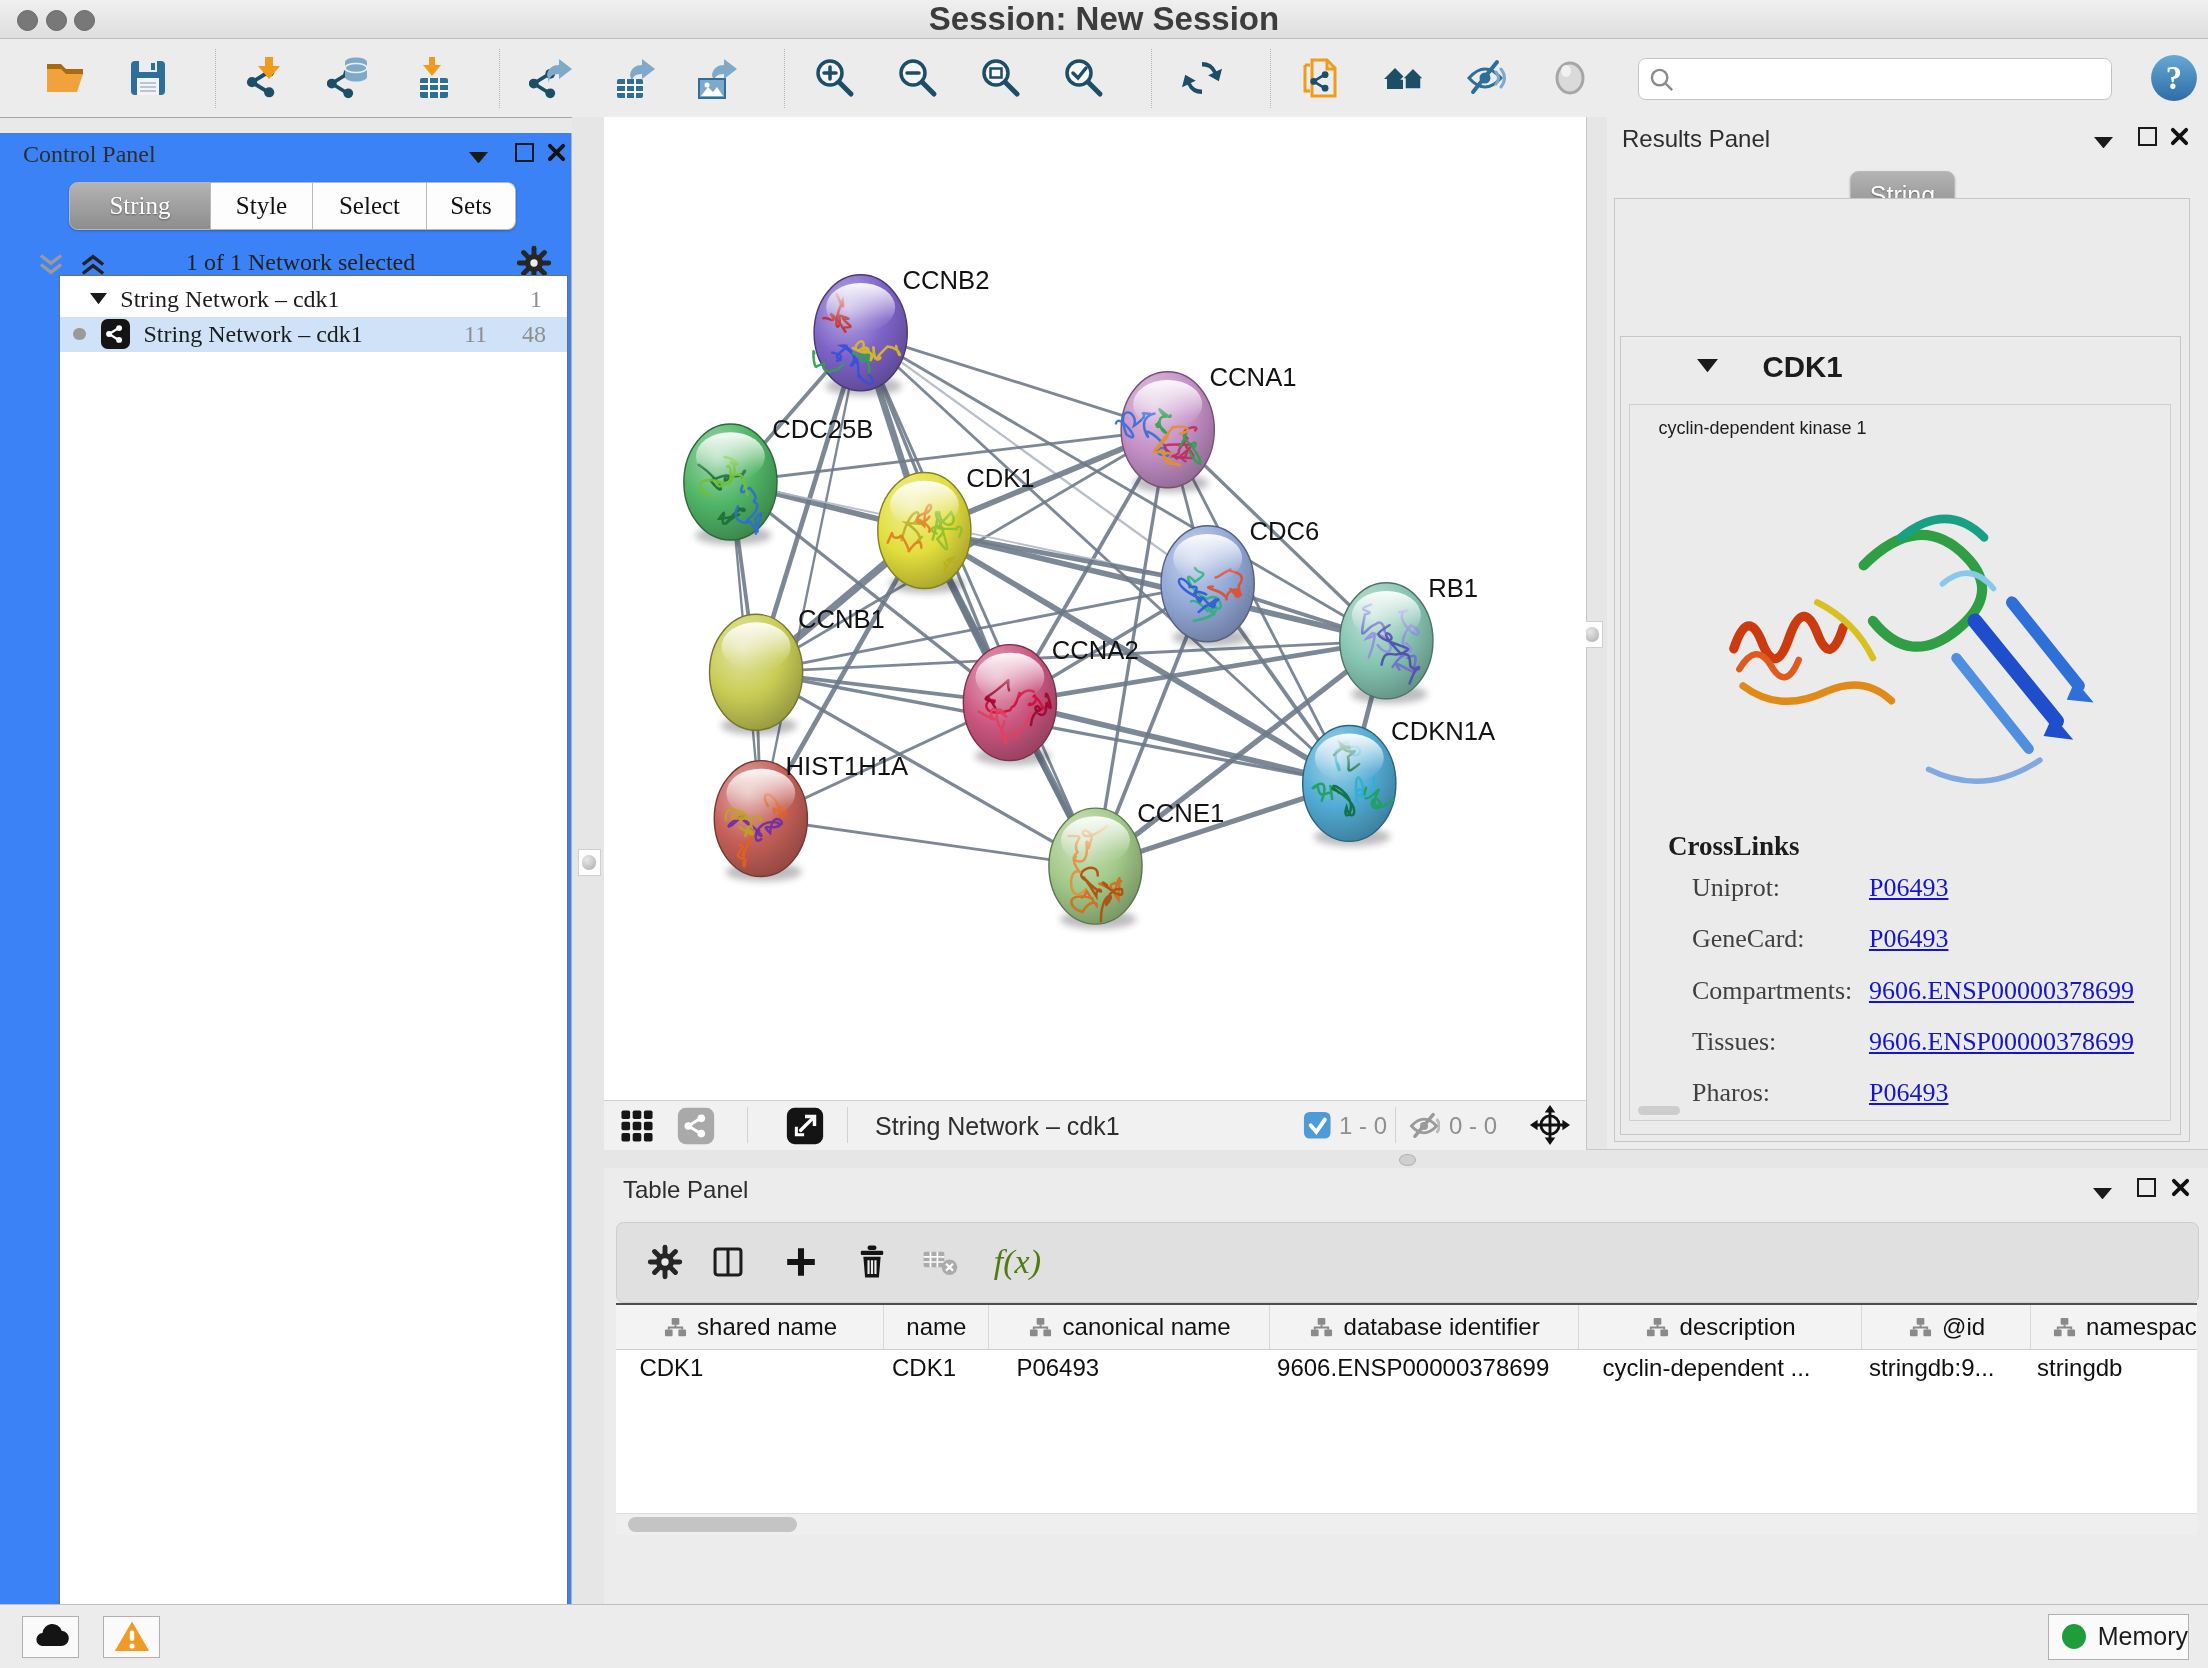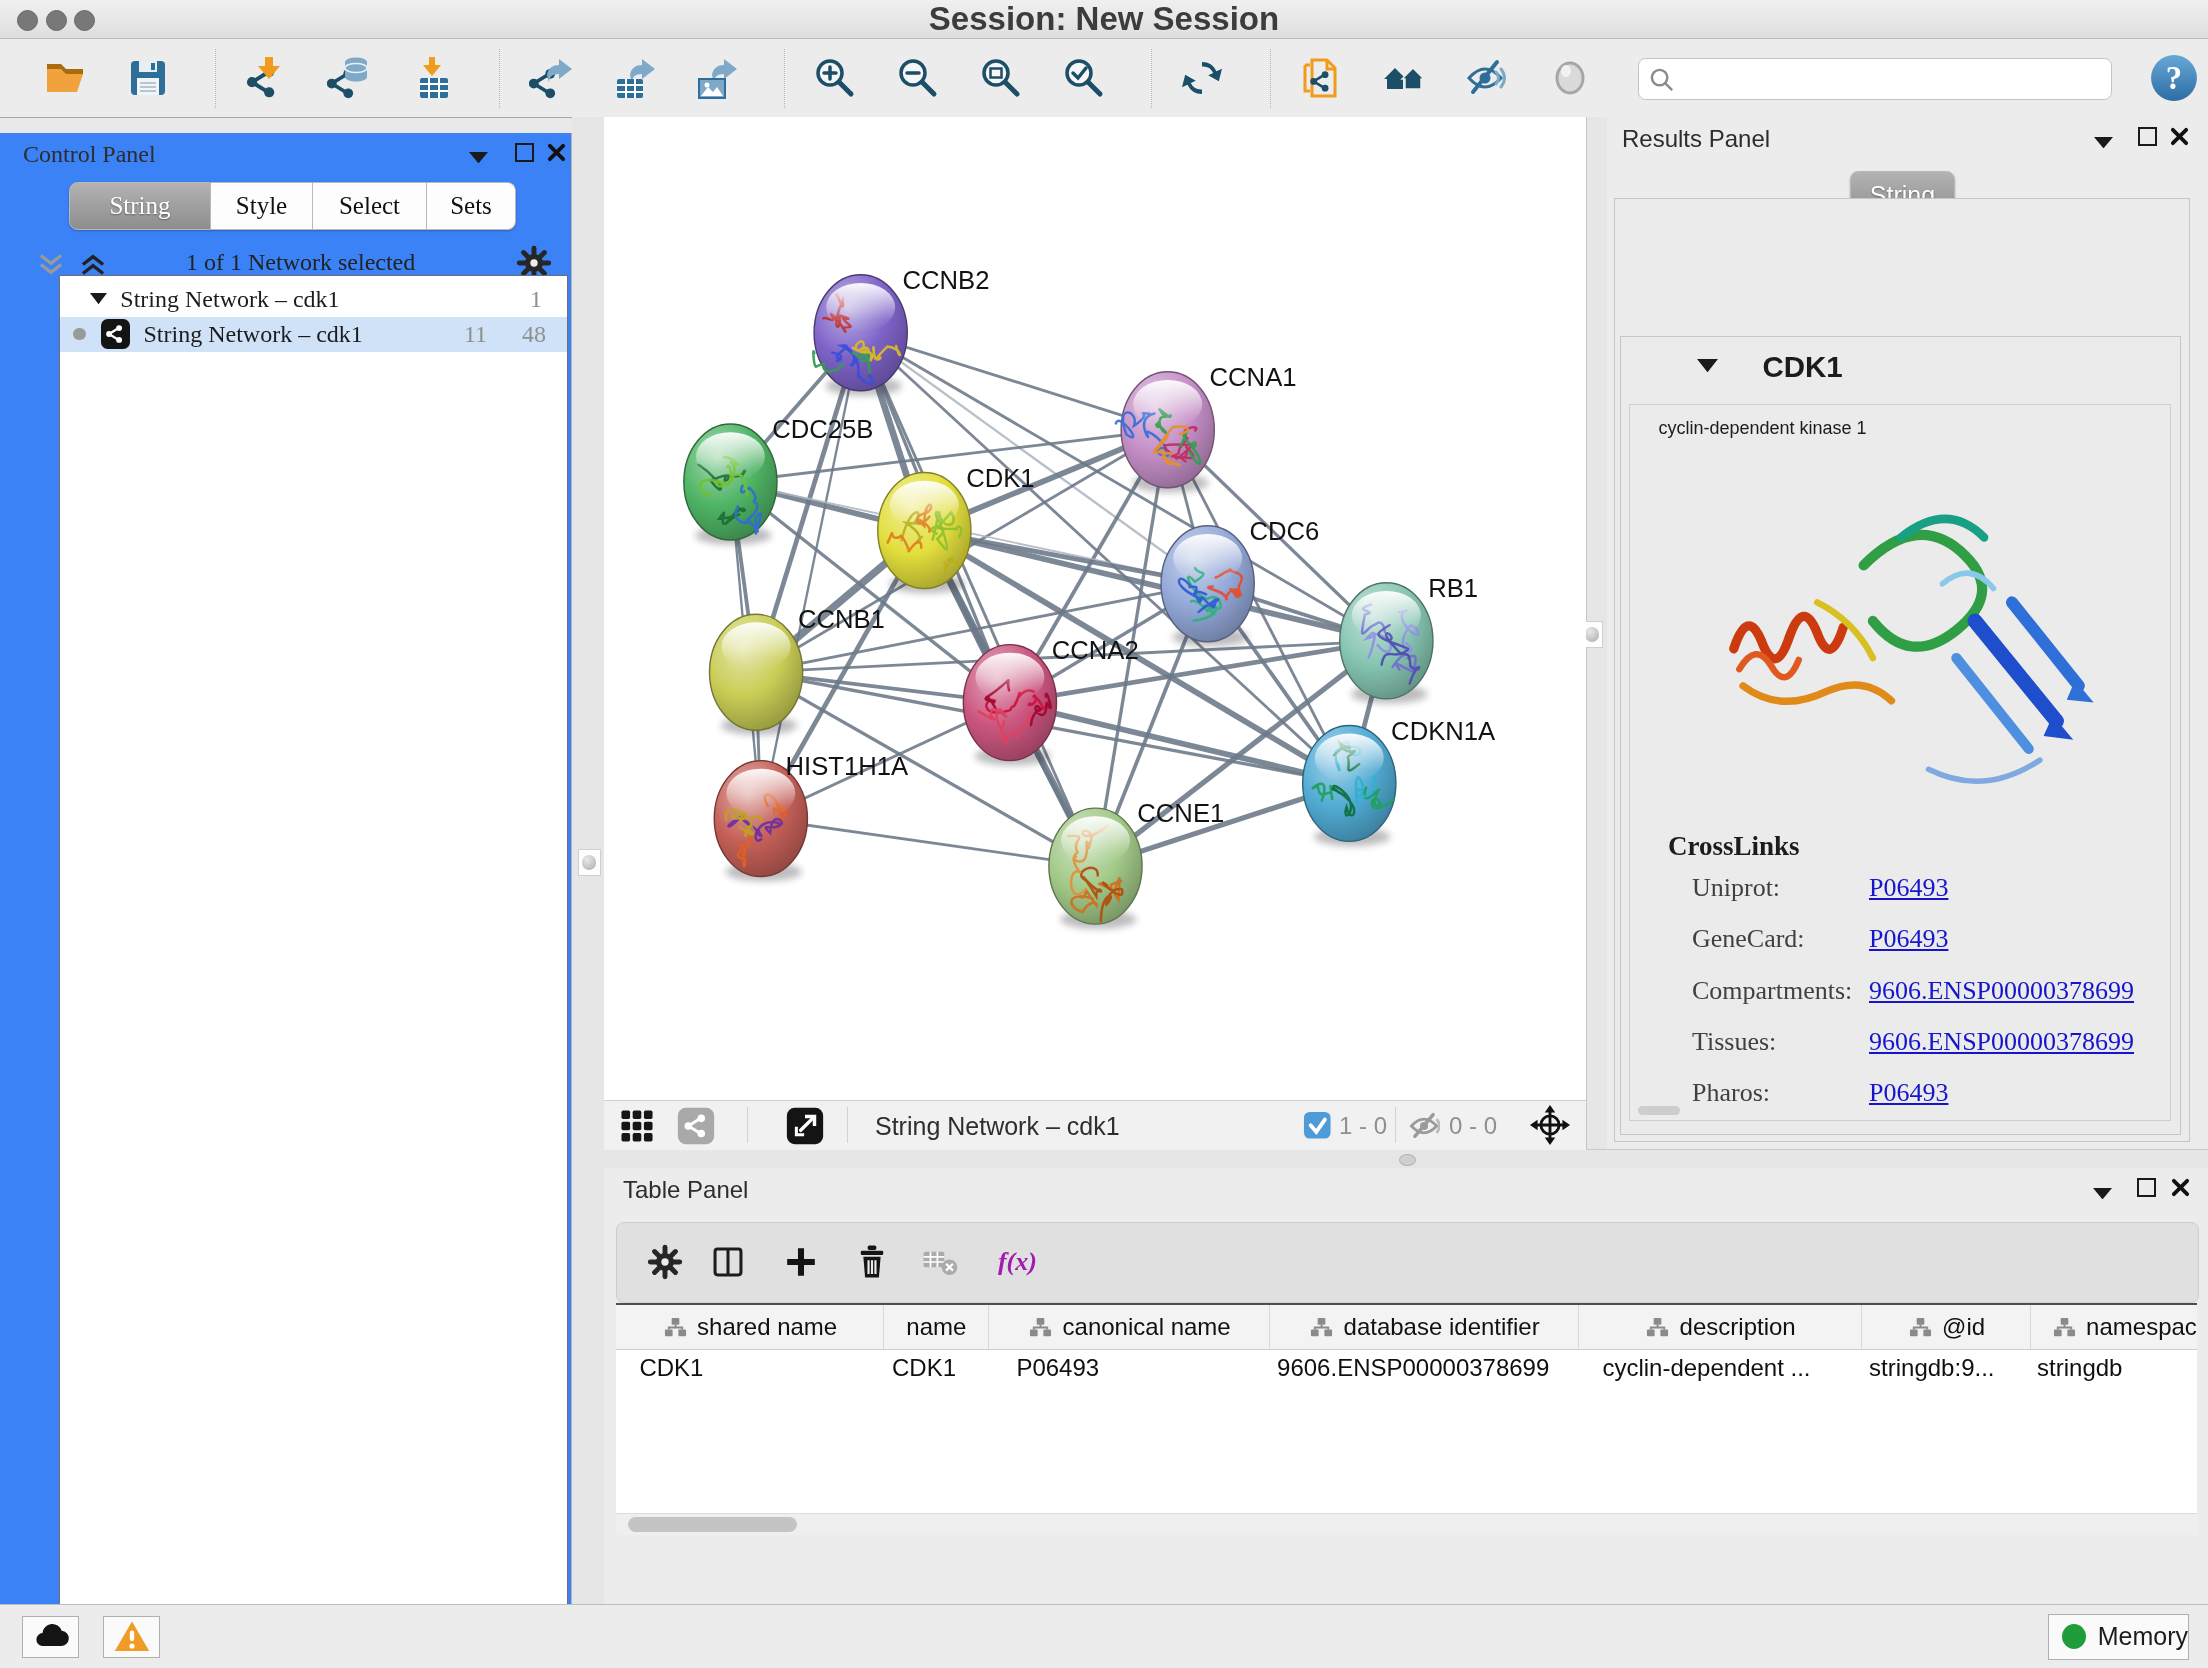--- a/index.html
+++ b/index.html
@@ -86,21 +86,21 @@
   .cl-row .lab{display:inline-block;width:177px;color:#404040;}
   .cl-row a{text-decoration:underline;cursor:pointer;}
   .rp-hthumb{position:absolute;left:7.6px;bottom:4.8px;width:42px;height:9.5px;border-radius:4.8px;
              background:#cdcdcd;cursor:pointer;}
   
   .table-panel{position:absolute;left:604px;top:1168px;width:1605px;height:436px;background:#ececec;}
   .tp-toolbar{position:absolute;left:12.4px;top:54px;width:1581px;height:79px;background:#e0e0e0;
               border:1px solid #cdcdcd;border-radius:7.6px;}
   .tp-btn{position:absolute;top:16px;width:46px;height:46px;display:flex;align-items:center;
           justify-content:center;cursor:pointer;}
-  .fx{font-family:"Liberation Serif",serif;font-style:italic;font-size:26px;color:#a21caf;font-weight:bold;}
+  .fx{font-family:"Liberation Serif",serif;font-style:italic;font-size:34px;color:#4d7c0f;}
   .tbl{position:absolute;left:12.4px;top:135px;width:1581px;border-top:2.9px solid #4e4e4e;overflow:hidden;}
   .thead{display:flex;height:44px;background:#f3f3f3;border-bottom:1px solid #cfcfcf;width:1615px;}
   .th{display:flex;align-items:center;justify-content:center;gap:9.5px;font-size:24px;color:#111;
       border-right:1px solid #d9d9d9;box-sizing:border-box;cursor:pointer;}
   .tbody{background:#fff;height:164px;width:1615px;}
   .trow{display:flex;height:36px;align-items:center;}
   .td{font-size:24px;color:#101010;box-sizing:border-box;white-space:nowrap;overflow:hidden;}
   .tp-hscroll{position:absolute;left:12.4px;top:345px;width:1581px;height:21px;background:#efefef;
               border-top:1px solid #dcdcdc;}
   .tp-hscroll .thumb{position:absolute;left:11.4px;top:2.9px;width:169px;height:15px;border-radius:7.6px;

